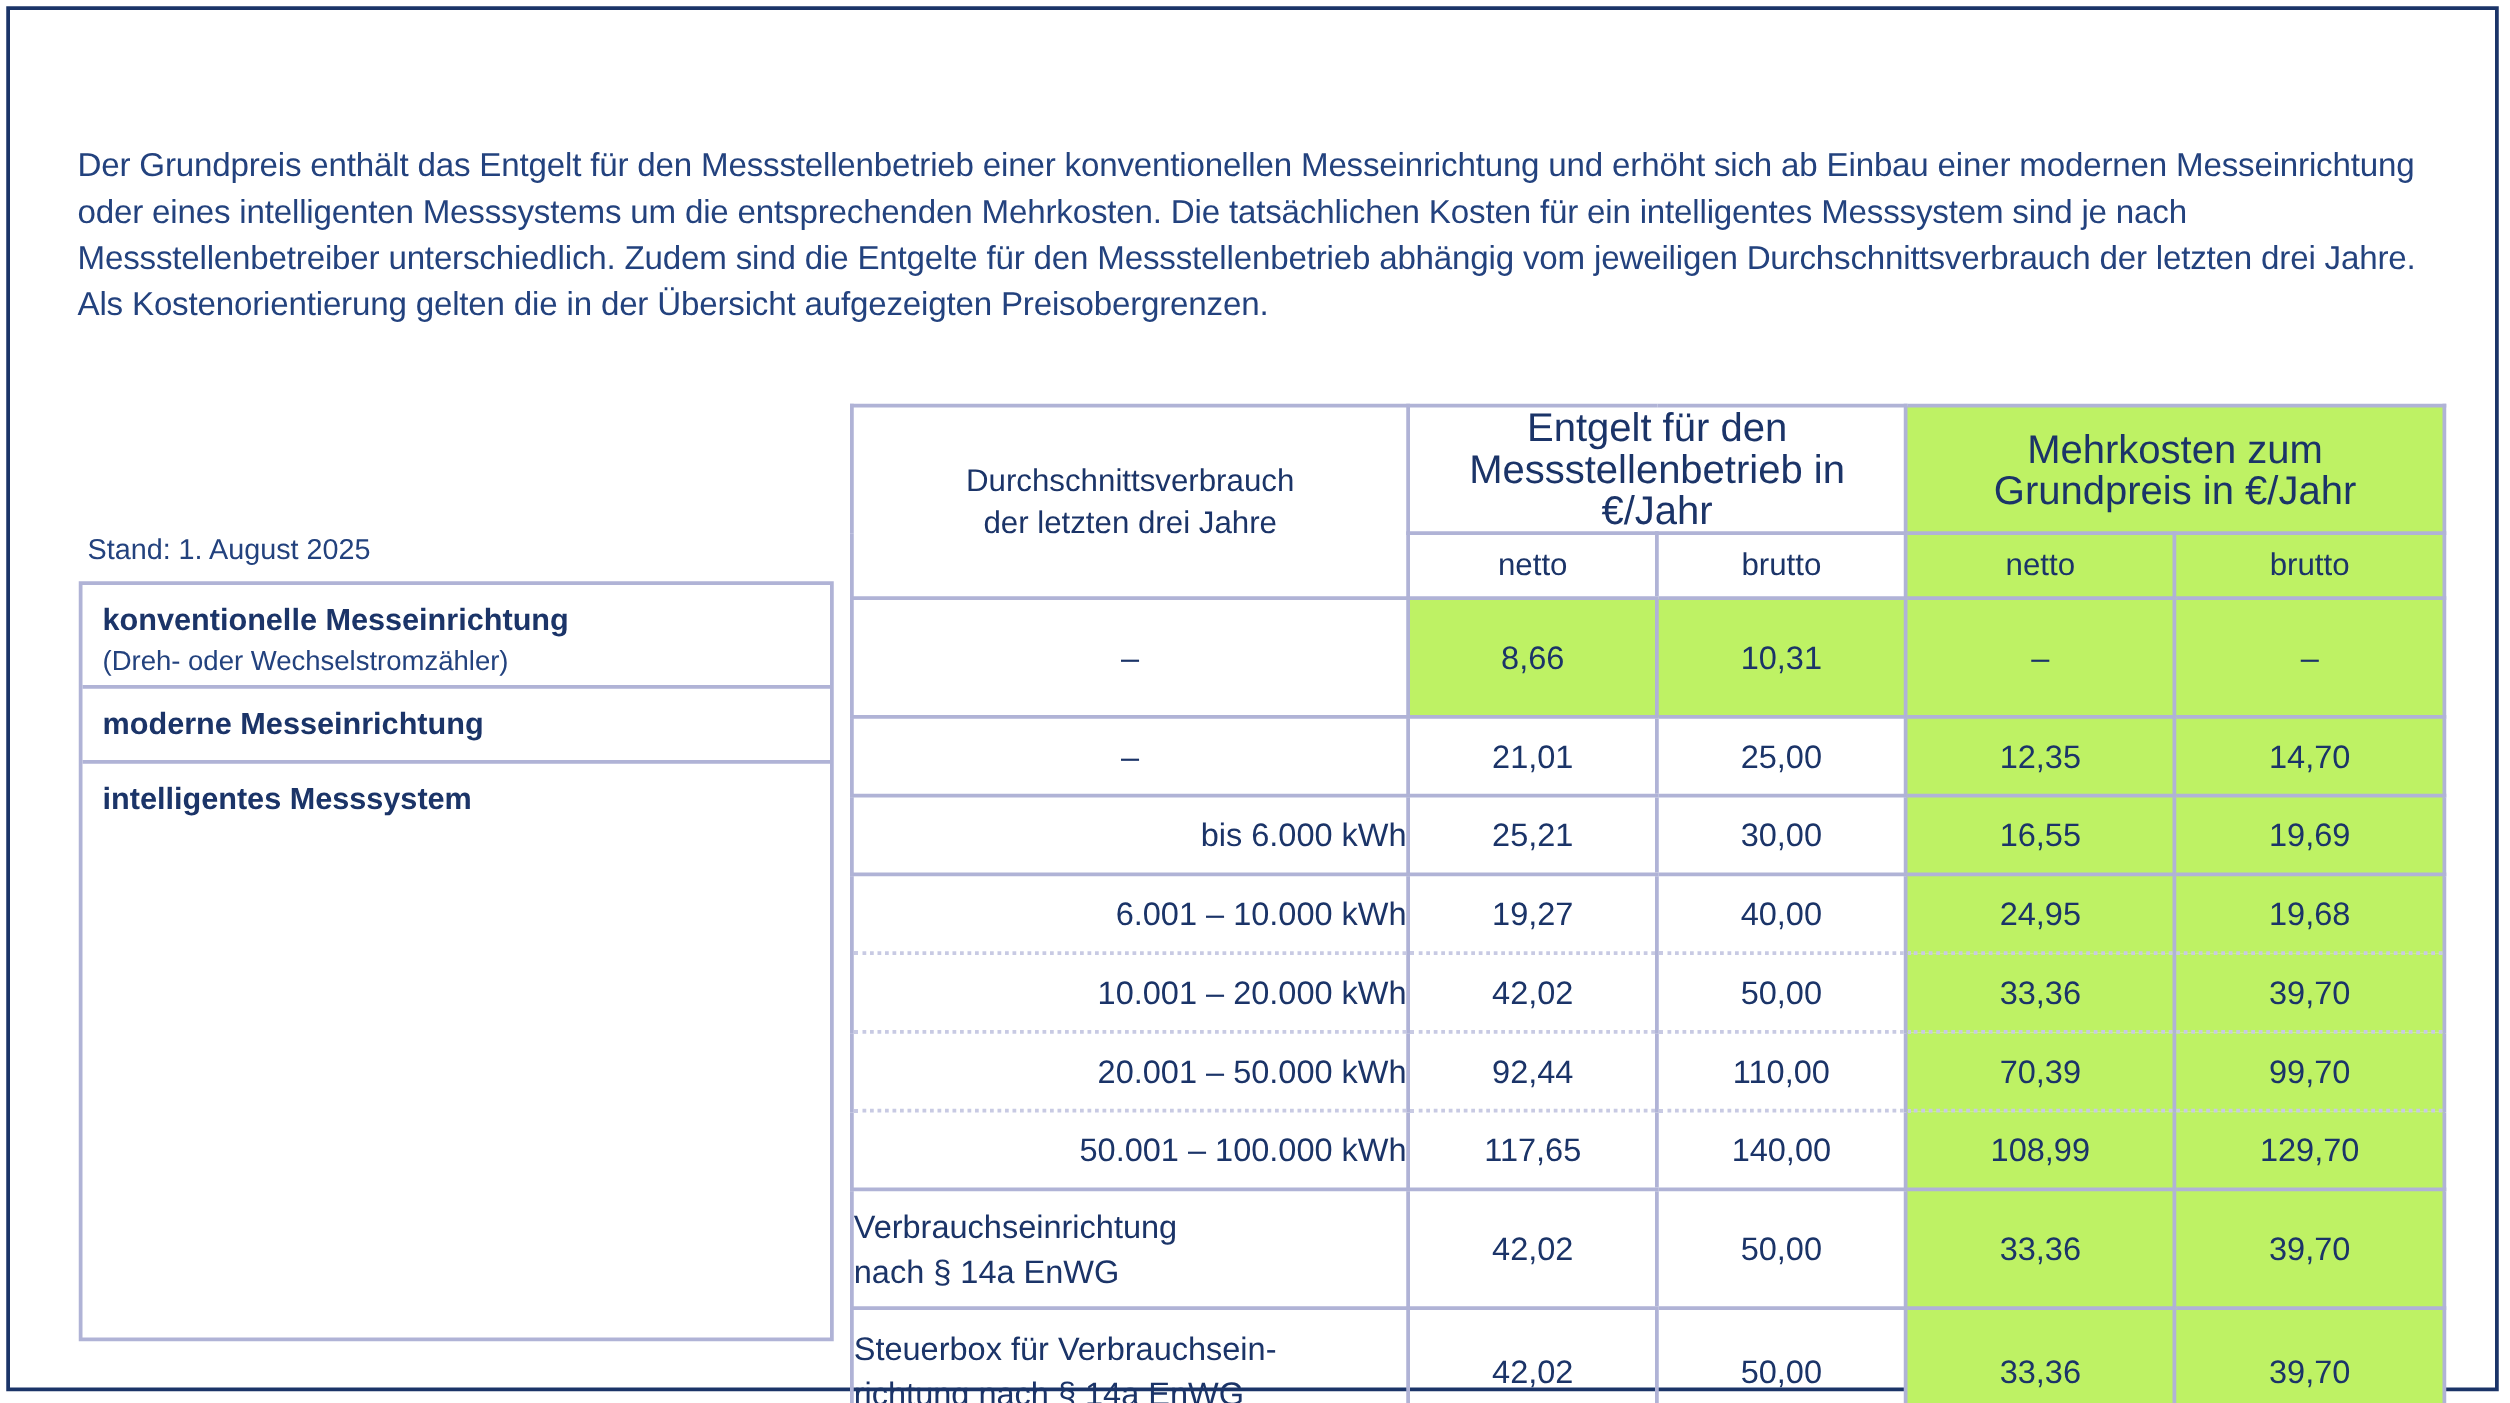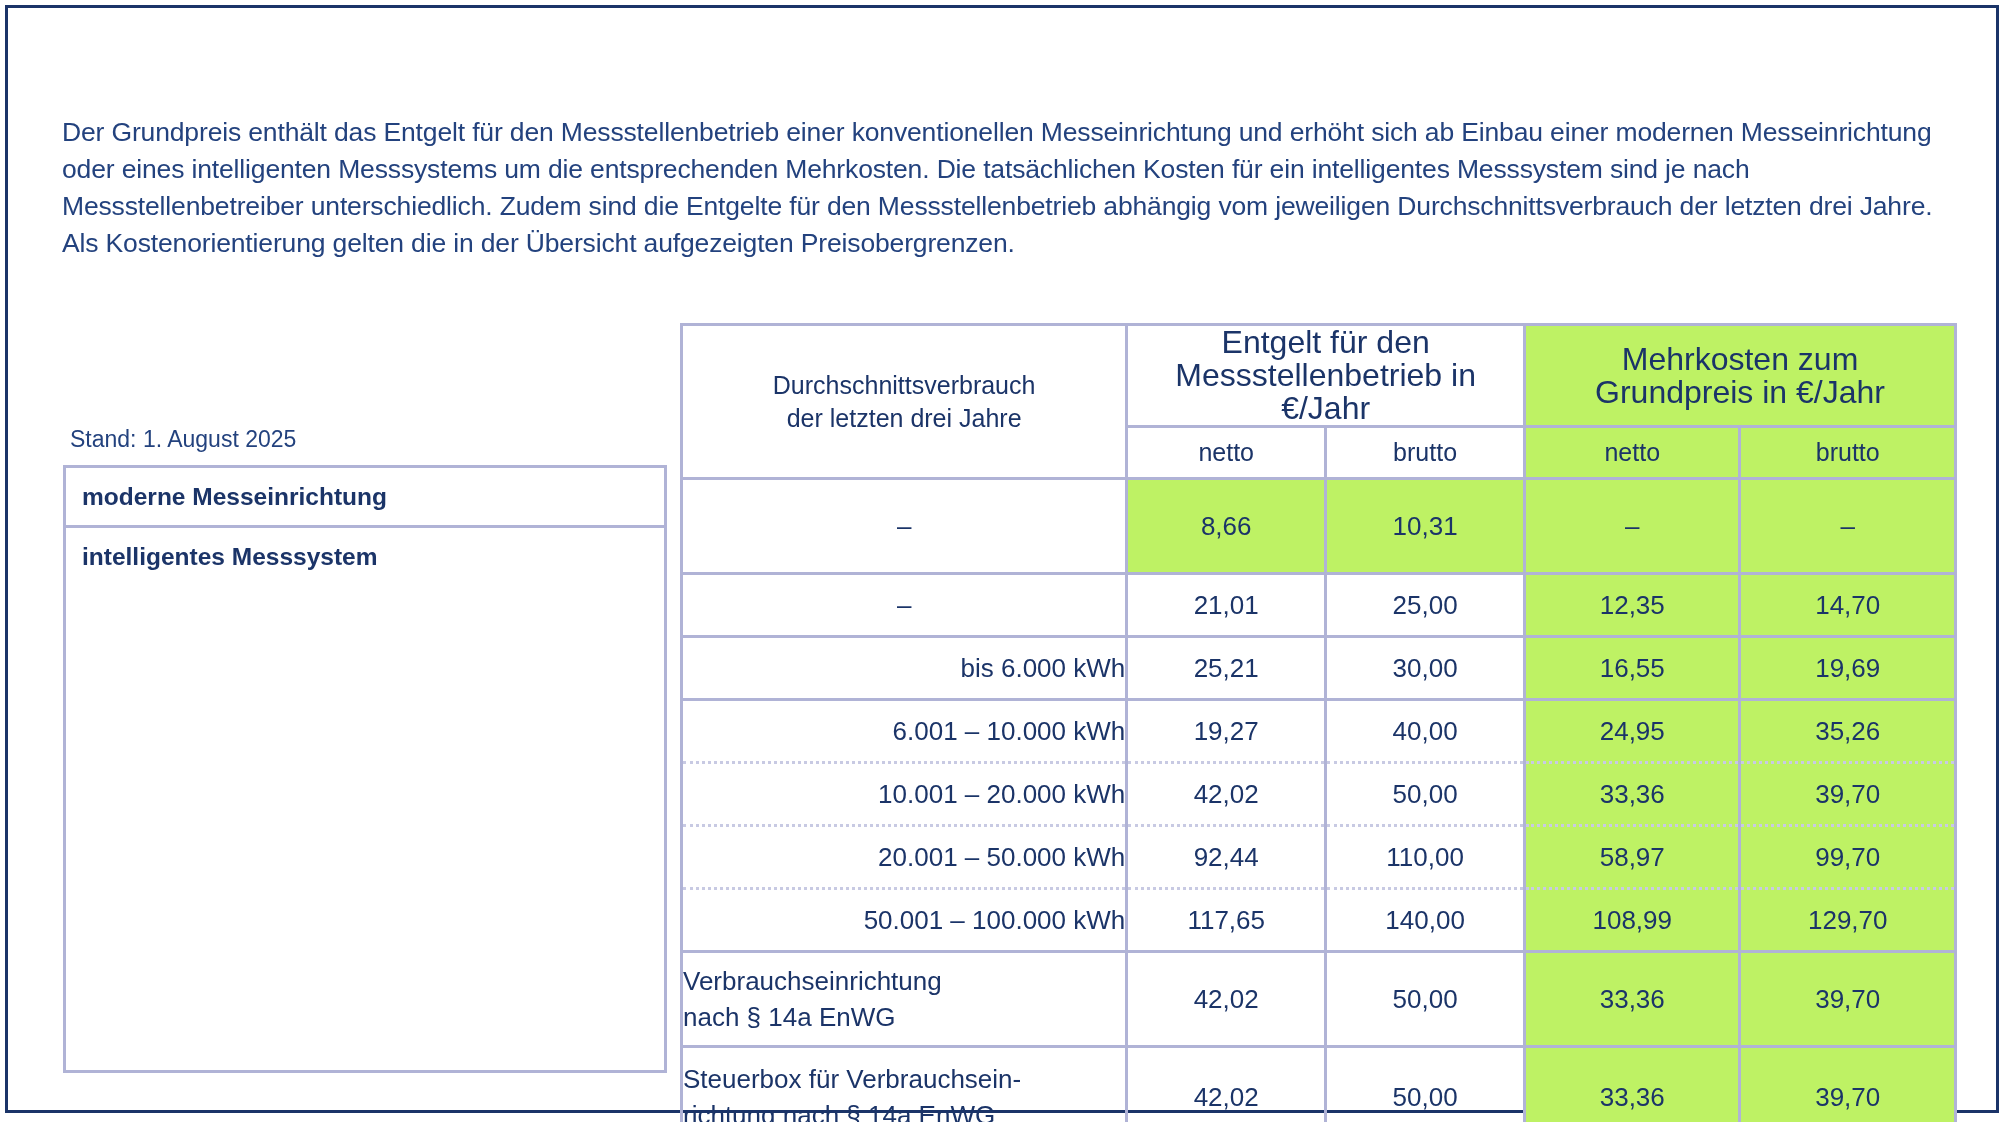--- a/index.html
+++ b/index.html
@@ -195,20 +195,24 @@
 <body>
 
 <div id="page">
 
 
   <div id="intro">Der Grundpreis enthält das Entgelt für den Messstellenbetrieb einer konventionellen Messeinrichtung und erhöht sich ab Einbau einer modernen Messeinrichtung oder eines intelligenten Messsystems um die entsprechenden Mehrkosten. Die tatsächlichen Kosten für ein intelligentes Messsystem sind je nach Messstellenbetreiber unterschiedlich. Zudem sind die Entgelte für den Messstellenbetrieb abhängig vom jeweiligen Durchschnittsverbrauch der letzten drei Jahre. Als Kostenorientierung gelten die in der Übersicht aufgezeigten Preisobergrenzen.</div>
 
   <div id="stand">Stand: 1. August 2025</div>
 
   <div id="left-panel">
+    <div class="cat-box" id="cat-conv">
+      <div class="cat-title">konventionelle Messeinrichtung</div>
+      <div class="cat-sub">(Dreh- oder Wechselstromzähler)</div>
+    </div>
     <div class="cat-box" id="cat-modern">
       <div class="cat-title">moderne Messeinrichtung</div>
     </div>
     <div class="cat-box" id="cat-smart">
       <div class="cat-title">intelligentes Messsystem</div>
     </div>
   </div>
 
   <div id="table-wrap">
     <table class="grid">
@@ -261,34 +265,34 @@
             <td class="val dotsep-r">25,21</td>
             <td class="val">30,00</td>
             <td class="val shade">16,55</td>
             <td class="val shade">19,69</td>
           </tr>
           <tr class="inner">
             <td class="verb">6.001 – 10.000 kWh</td>
             <td class="val dotsep-r">19,27</td>
             <td class="val">40,00</td>
             <td class="val shade">24,95</td>
-            <td class="val shade">35,26</td>
+            <td class="val shade">19,68</td>
           </tr>
           <tr class="inner">
             <td class="verb">10.001 – 20.000 kWh</td>
             <td class="val dotsep-r">42,02</td>
             <td class="val">50,00</td>
             <td class="val shade">33,36</td>
             <td class="val shade">39,70</td>
           </tr>
           <tr class="inner">
             <td class="verb">20.001 – 50.000 kWh</td>
             <td class="val dotsep-r">92,44</td>
             <td class="val">110,00</td>
-            <td class="val shade">58,97</td>
+            <td class="val shade">70,39</td>
             <td class="val shade">99,70</td>
           </tr>
           <tr class="inner band-last">
             <td class="verb">50.001 – 100.000 kWh</td>
             <td class="val dotsep-r">117,65</td>
             <td class="val">140,00</td>
             <td class="val shade">108,99</td>
             <td class="val shade">129,70</td>
           </tr>
           <tr>

